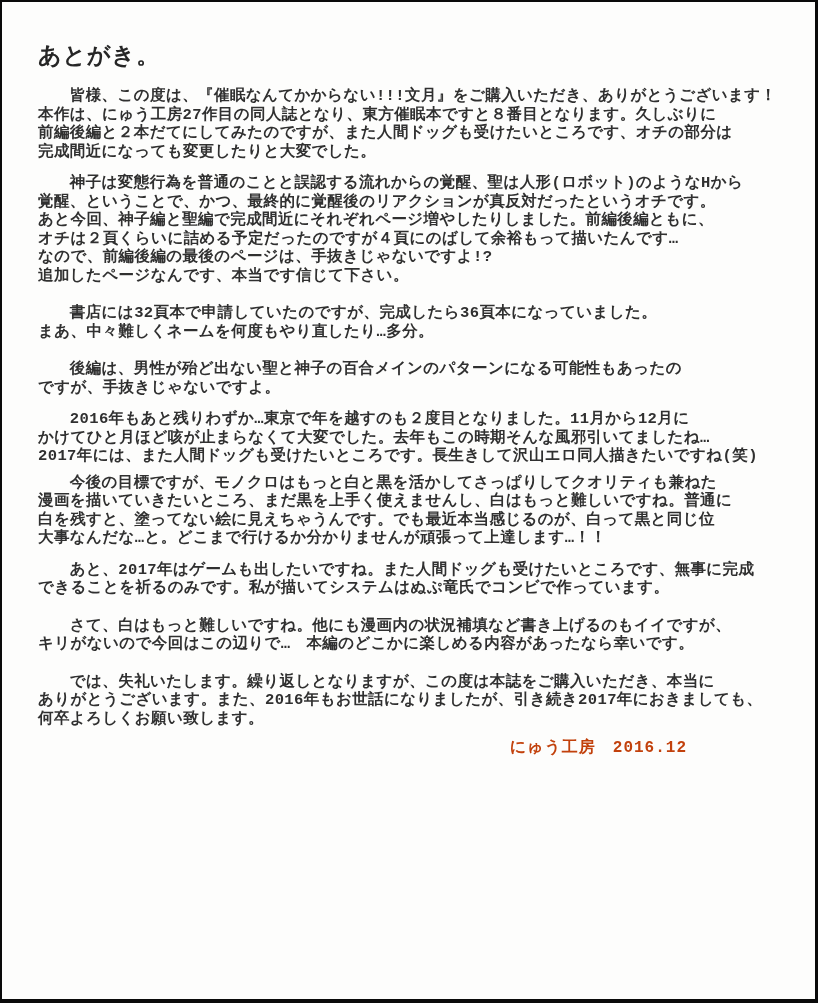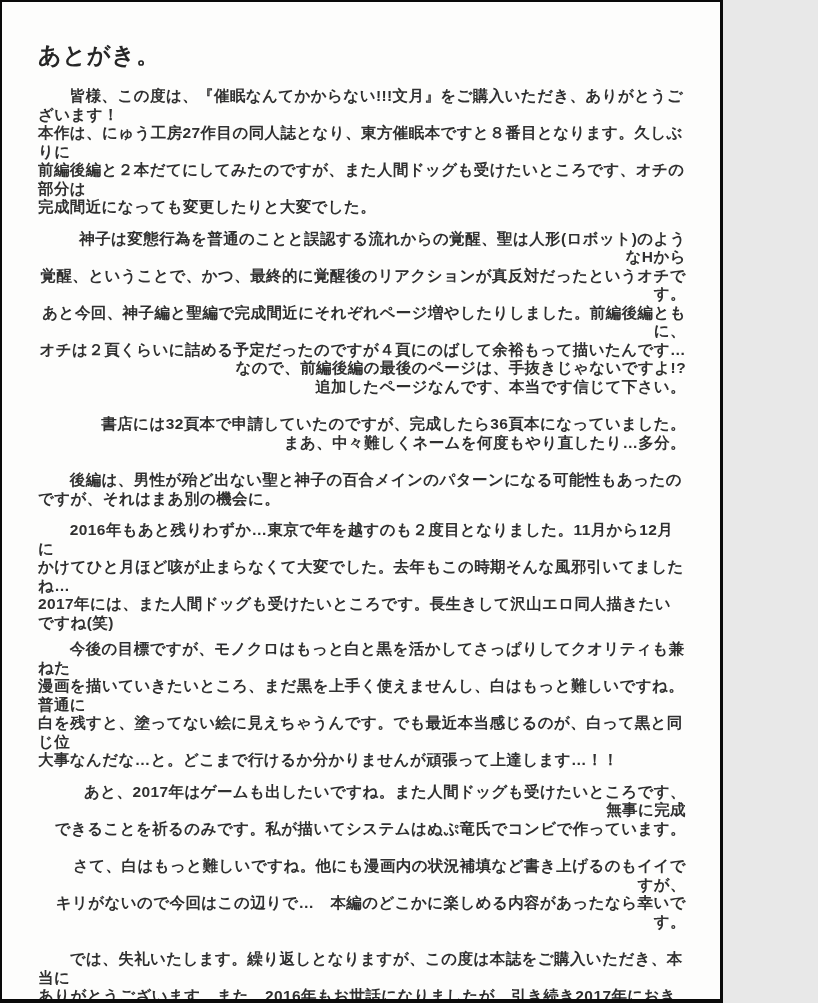--- a/index.html
+++ b/index.html
@@ -2,52 +2,52 @@
 <html lang="ja"><head>
 <meta charset="utf-8">
 <style>
   html, body {
     margin: 0;
     padding: 0;
     background: #e8e8e8;
   }
   .page {
     position: relative;
-    width: 723px;
+    width: 818px;
     height: 1003px;
     box-sizing: border-box;
     background: #fdfdfc;
     border-top: 2px solid #0a0a0a;
     border-left: 2px solid #0a0a0a;
     border-right: 3px solid #0a0a0a;
     border-bottom: 4px solid #0a0a0a;
     padding: 38px 34px 0 36px;
     overflow: hidden;
-    font-family: Liberation Sans, sans-serif;
+    font-family: Liberation Mono, monospace;
     color: #2e2e2e;
   }
   .page-title {
     font-size: 23px;
     font-weight: bold;
     letter-spacing: 1px;
     margin: 0 0 16px 0;
     color: #262626;
   }
   .para {
     font-size: 15.5px;
     font-weight: 600;
     line-height: 18.5px;
     letter-spacing: 0.4px;
     white-space: pre-line;
     margin: 0;
     color: #303030;
   }
   .gap-s { margin-bottom: 8px; }
   .gap-m { margin-bottom: 13px; }
-  .gap-l { margin-bottom: 19px; text-align: right; }
+  .gap-l { margin-bottom: 19px; }
   .signature {
     font-size: 16px;
     font-weight: 600;
     letter-spacing: 1px;
     text-align: right;
     padding-right: 94px;
     margin-top: 9px;
     color: #c2410c;
   }
 </style>
@@ -63,21 +63,21 @@
 完成間近になっても変更したりと大変でした。</p>
   <p class="para gap-l">　　神子は変態行為を普通のことと誤認する流れからの覚醒、聖は人形(ロボット)のようなHから
 覚醒、ということで、かつ、最終的に覚醒後のリアクションが真反対だったというオチです。
 あと今回、神子編と聖編で完成間近にそれぞれページ増やしたりしました。前編後編ともに、
 オチは２頁くらいに詰める予定だったのですが４頁にのばして余裕もって描いたんです…
 なので、前編後編の最後のページは、手抜きじゃないですよ!?
 追加したページなんです、本当です信じて下さい。</p>
   <p class="para gap-l">　　書店には32頁本で申請していたのですが、完成したら36頁本になっていました。
 まあ、中々難しくネームを何度もやり直したり…多分。</p>
   <p class="para gap-m">　　後編は、男性が殆ど出ない聖と神子の百合メインのパターンになる可能性もあったの
-ですが、それはまあ別の機会に。</p>
+ですが、手抜きじゃないですよ。</p>
   <p class="para gap-s">　　2016年もあと残りわずか…東京で年を越すのも２度目となりました。11月から12月に
 かけてひと月ほど咳が止まらなくて大変でした。去年もこの時期そんな風邪引いてましたね…
 2017年には、また人間ドッグも受けたいところです。長生きして沢山エロ同人描きたいですね(笑)</p>
   <p class="para gap-m">　　今後の目標ですが、モノクロはもっと白と黒を活かしてさっぱりしてクオリティも兼ねた
 漫画を描いていきたいところ、まだ黒を上手く使えませんし、白はもっと難しいですね。普通に
 白を残すと、塗ってない絵に見えちゃうんです。でも最近本当感じるのが、白って黒と同じ位
 大事なんだな…と。どこまで行けるか分かりませんが頑張って上達します…！！</p>
   <p class="para gap-l">　　あと、2017年はゲームも出したいですね。また人間ドッグも受けたいところです、無事に完成
 できることを祈るのみです。私が描いてシステムはぬぷ竜氏でコンビで作っています。</p>
   <p class="para gap-l">　　さて、白はもっと難しいですね。他にも漫画内の状況補填など書き上げるのもイイですが、

